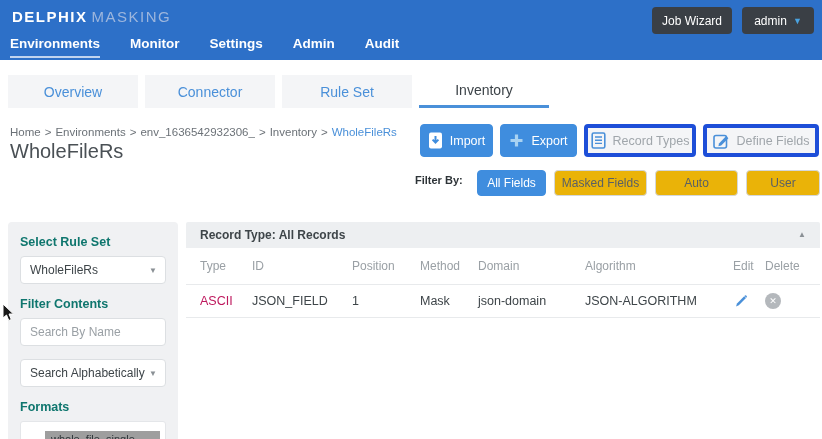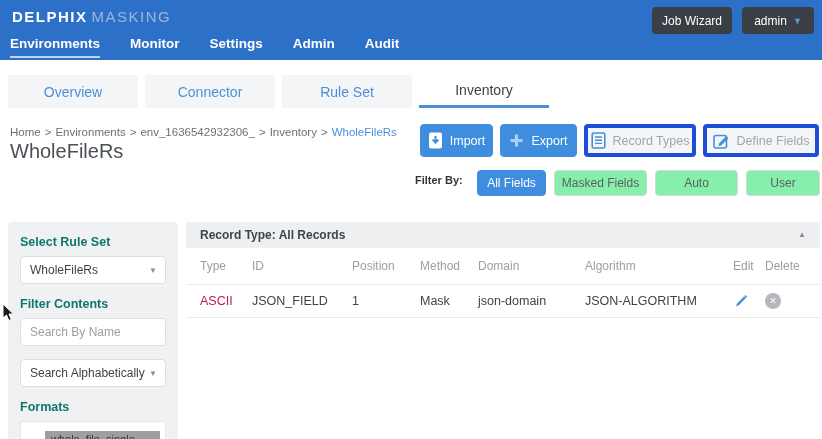--- a/index.html
+++ b/index.html
@@ -43,21 +43,21 @@
   .btn-export { left:500px; width:77px; }
   .btn-record-types { left:584px; width:112px; }
   .btn-define-fields { left:703px; width:116px; }
   .toolbar-btn svg { display:block; }
 
   
   .filter-label { position:absolute; left:415px; top:174px; font-size:11px; font-weight:bold; color:#2e3438; }
   .filter-btn { position:absolute; top:170px; height:26px; border-radius:4px; font-size:12px; font-family:inherit;
     display:flex; align-items:center; justify-content:center; cursor:pointer; }
   .filter-active { background:#3f8dde; border:1px solid #3f8dde; color:#fff; }
-  .filter-plain { background:#86efac; border:1px solid #d4d7da; color:#5a6065; }
+  .filter-plain { background:#eab308; border:1px solid #d4d7da; color:#5a6065; }
   .f-all { left:477px; width:69px; }
   .f-masked { left:554px; width:93px; }
   .f-auto { left:655px; width:83px; }
   .f-user { left:746px; width:74px; }
 
   
   .sidebar { position:absolute; left:8px; top:222px; width:170px; height:230px; background:#f0f1f3; border-radius:4px; padding:13px 12px; }
   .side-label { font-size:12.5px; font-weight:bold; color:#0f766e; margin-bottom:7px; }
   .side-select { position:relative; width:146px; height:28px; background:#fff; border:1px solid #dcdfe2; border-radius:4px;
     font-size:12px; color:#3e4549; display:flex; align-items:center; padding:0 9px; margin-bottom:13px; cursor:pointer; }

